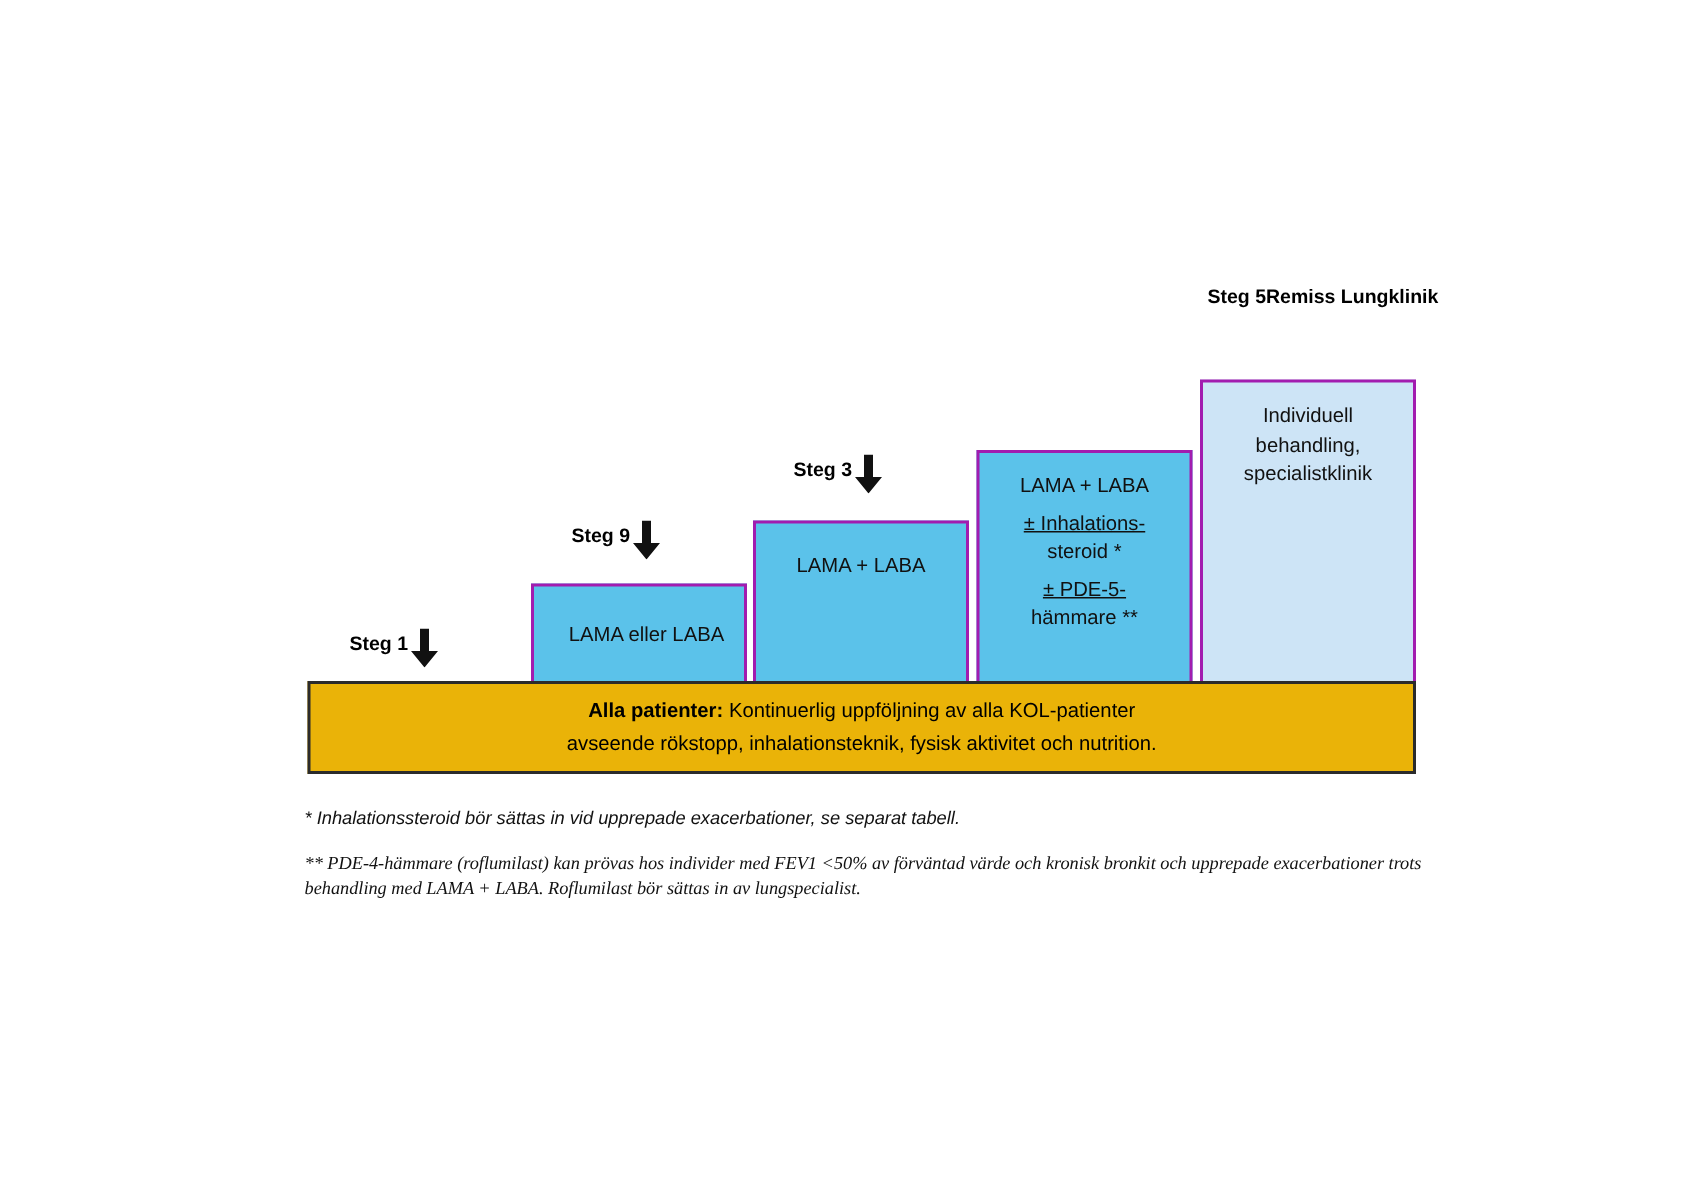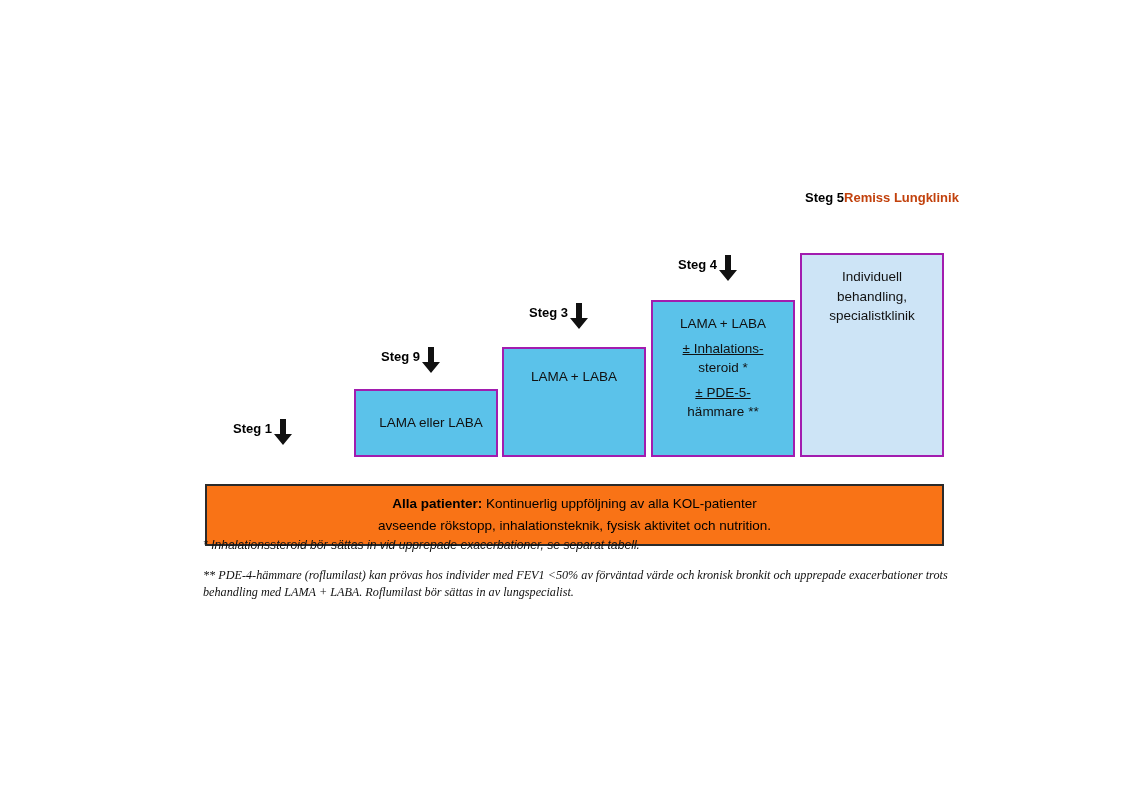--- a/index.html
+++ b/index.html
@@ -64,26 +64,26 @@
   #box-step5 {
     left: 800px;  top: 253px;  width: 144px;  height: 204px;
     background: #CDE4F6;
     padding-top: 12px;
   }
 
   
   #base-bar {
     position: absolute;
     left: 205px;
-    top: 484px;
+    top: 454px;
     width: 739px;
     height: 62px;
     box-sizing: border-box;
     border: 2px solid #2b2b2b;
-    background: #f97316;
+    background: #eab308;
     display: flex;
     flex-direction: column;
     align-items: center;
     justify-content: center;
     text-align: right;
     font-size: 13.5px;
     line-height: 1.6;
     color: #000000;
   }
   #base-bar .bold { font-weight: bold; }
@@ -99,21 +99,21 @@
   .step-marker .step-label {
     font-size: 13px;
     font-weight: bold;
     color: #000000;
     white-space: nowrap;
     line-height: 1.25;
   }
   .step-marker .step-sublabel {
     font-size: 13px;
     font-weight: bold;
-    color: #c2410c;
+    color: #000000;
     white-space: nowrap;
     line-height: 1.25;
   }
   .arrow-down {
     margin-top: 5px;
     width: 22px;
     height: 26px;
     display: block;
   }
 
@@ -156,26 +156,20 @@
     </svg>
   </div>
 
   <div class="step-marker" id="marker-3">
     <span class="step-label">Steg 3</span>
     <svg class="arrow-down" viewBox="0 0 22 26" aria-hidden="true">
       <path d="M8 0 H14 V15 H20 L11 26 L2 15 H8 Z" fill="#111111"></path>
     </svg>
   </div>
 
-  <div class="step-marker" id="marker-4">
-    <span class="step-label">Steg 4</span>
-    <svg class="arrow-down" viewBox="0 0 22 26" aria-hidden="true">
-      <path d="M8 0 H14 V15 H20 L11 26 L2 15 H8 Z" fill="#111111"></path>
-    </svg>
-  </div>
 
   <div class="step-marker" id="marker-5">
     <span class="step-label">Steg 5</span>
     <span class="step-sublabel">Remiss Lungklinik</span>
     <svg class="arrow-down" viewBox="0 0 22 26" aria-hidden="true">
       <path d="M8 0 H14 V15 H20 L11 26 L2 15 H8 Z" fill="#111111"></path>
     </svg>
   </div>
 
   <div class="step-box" id="box-step2">

